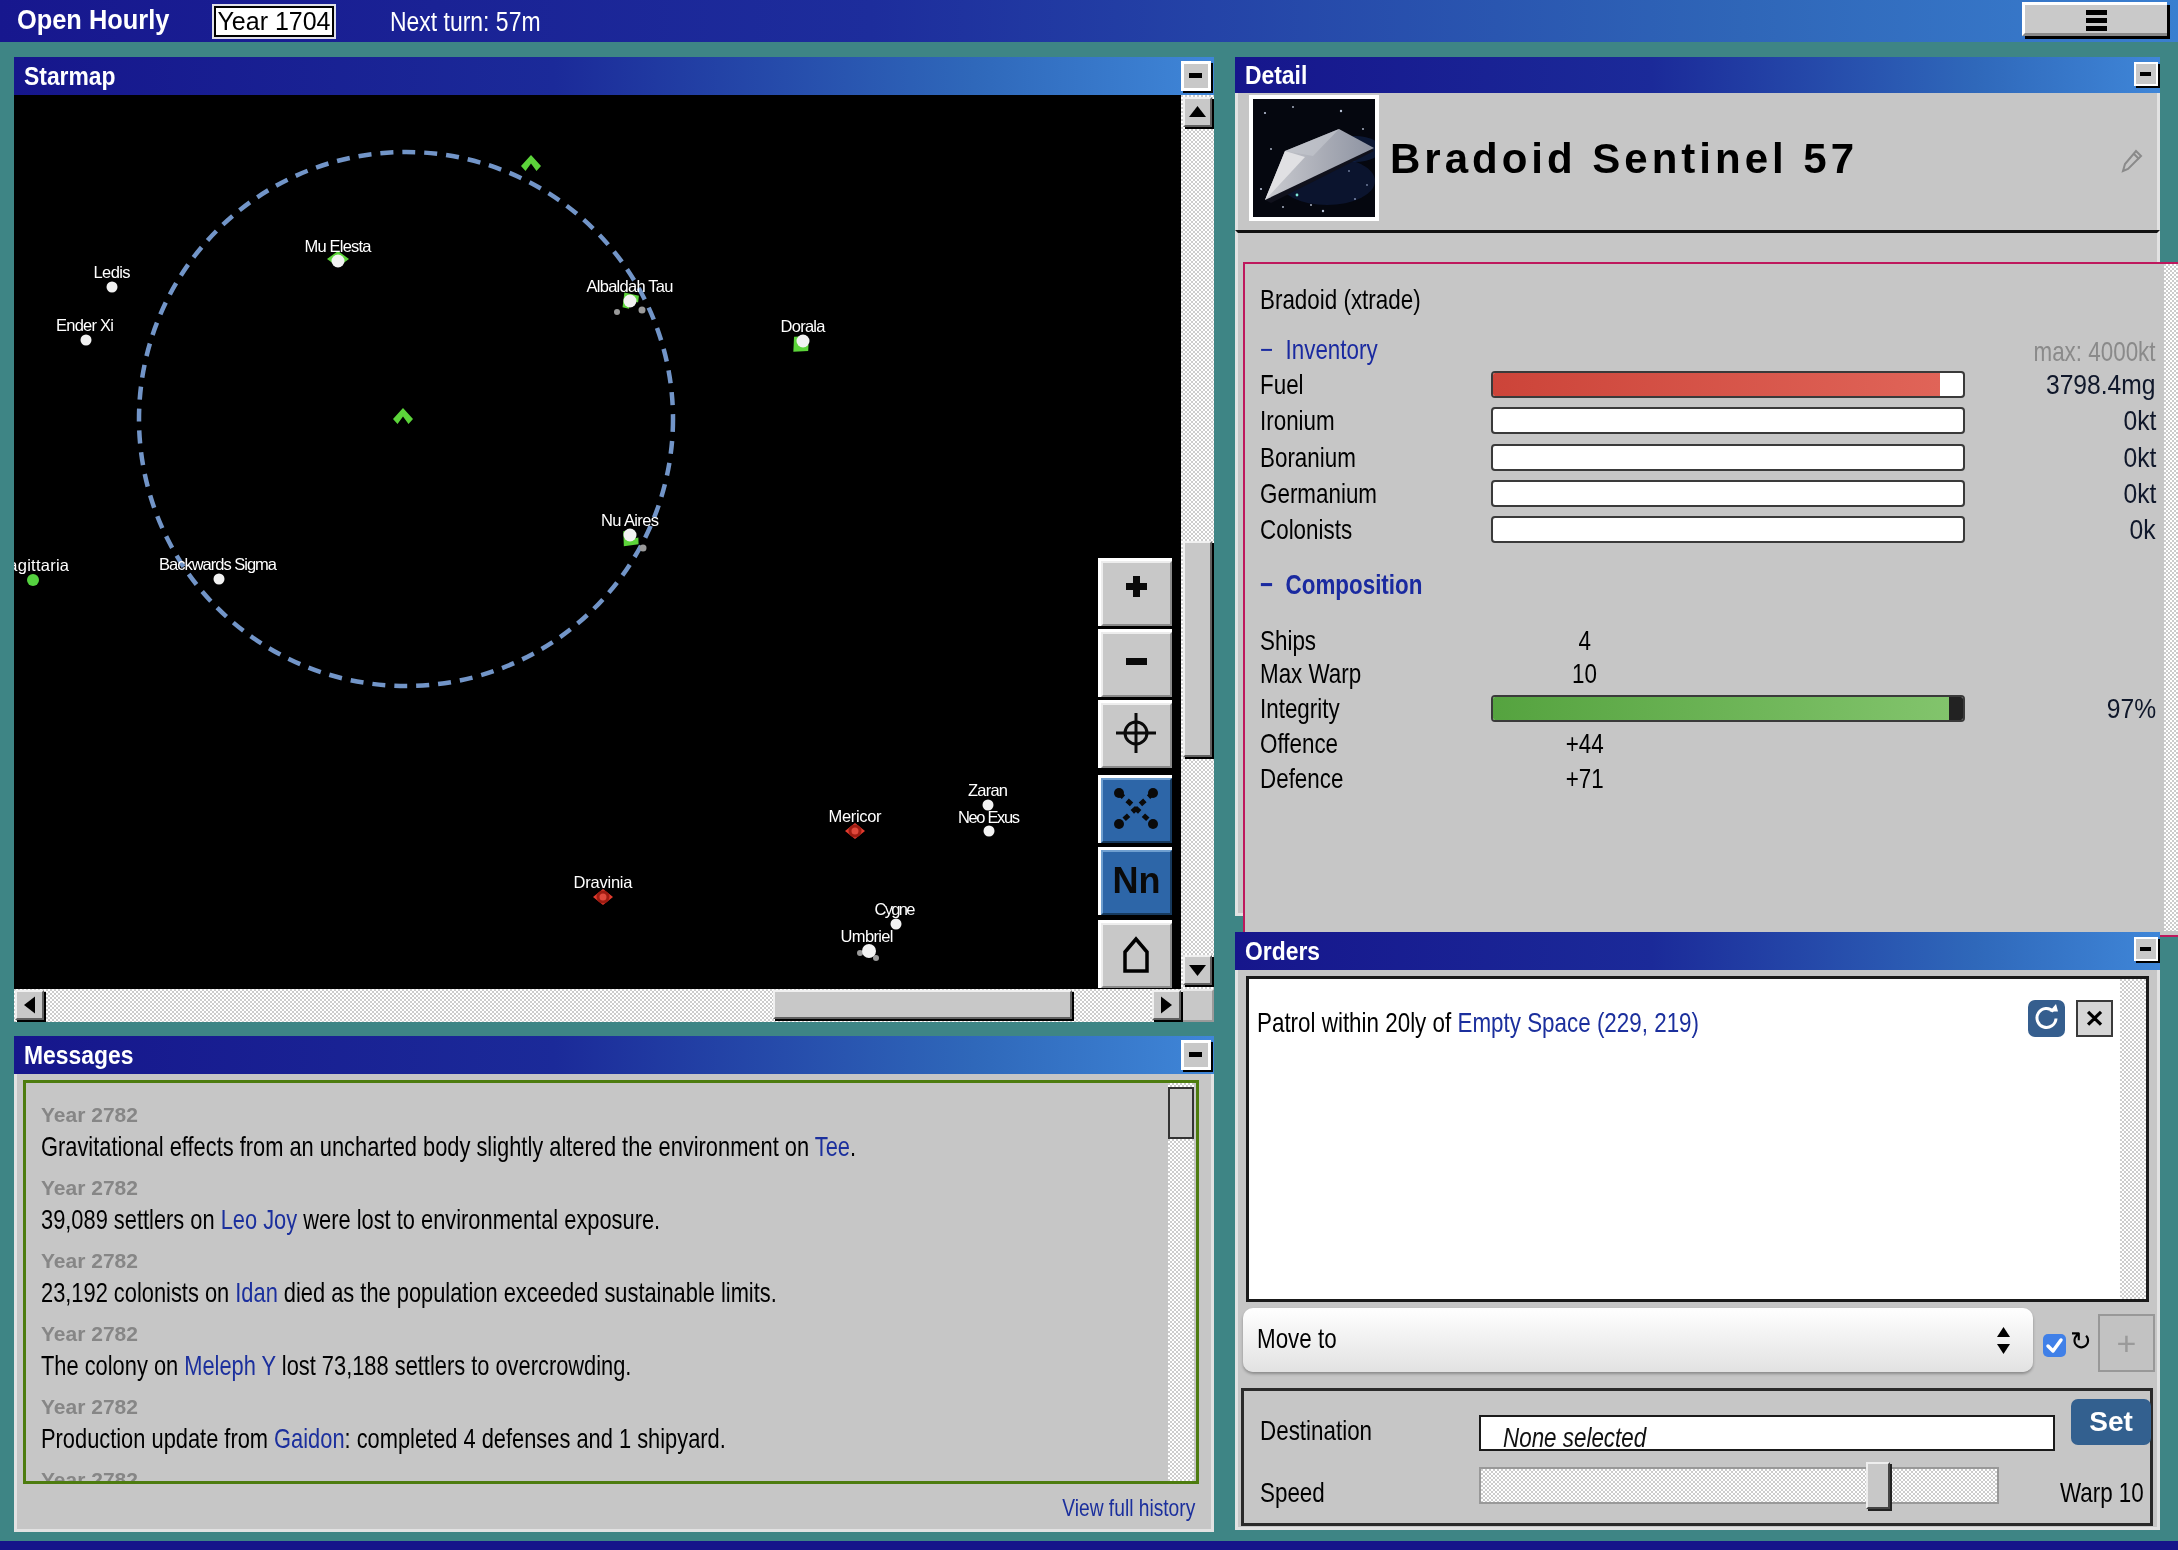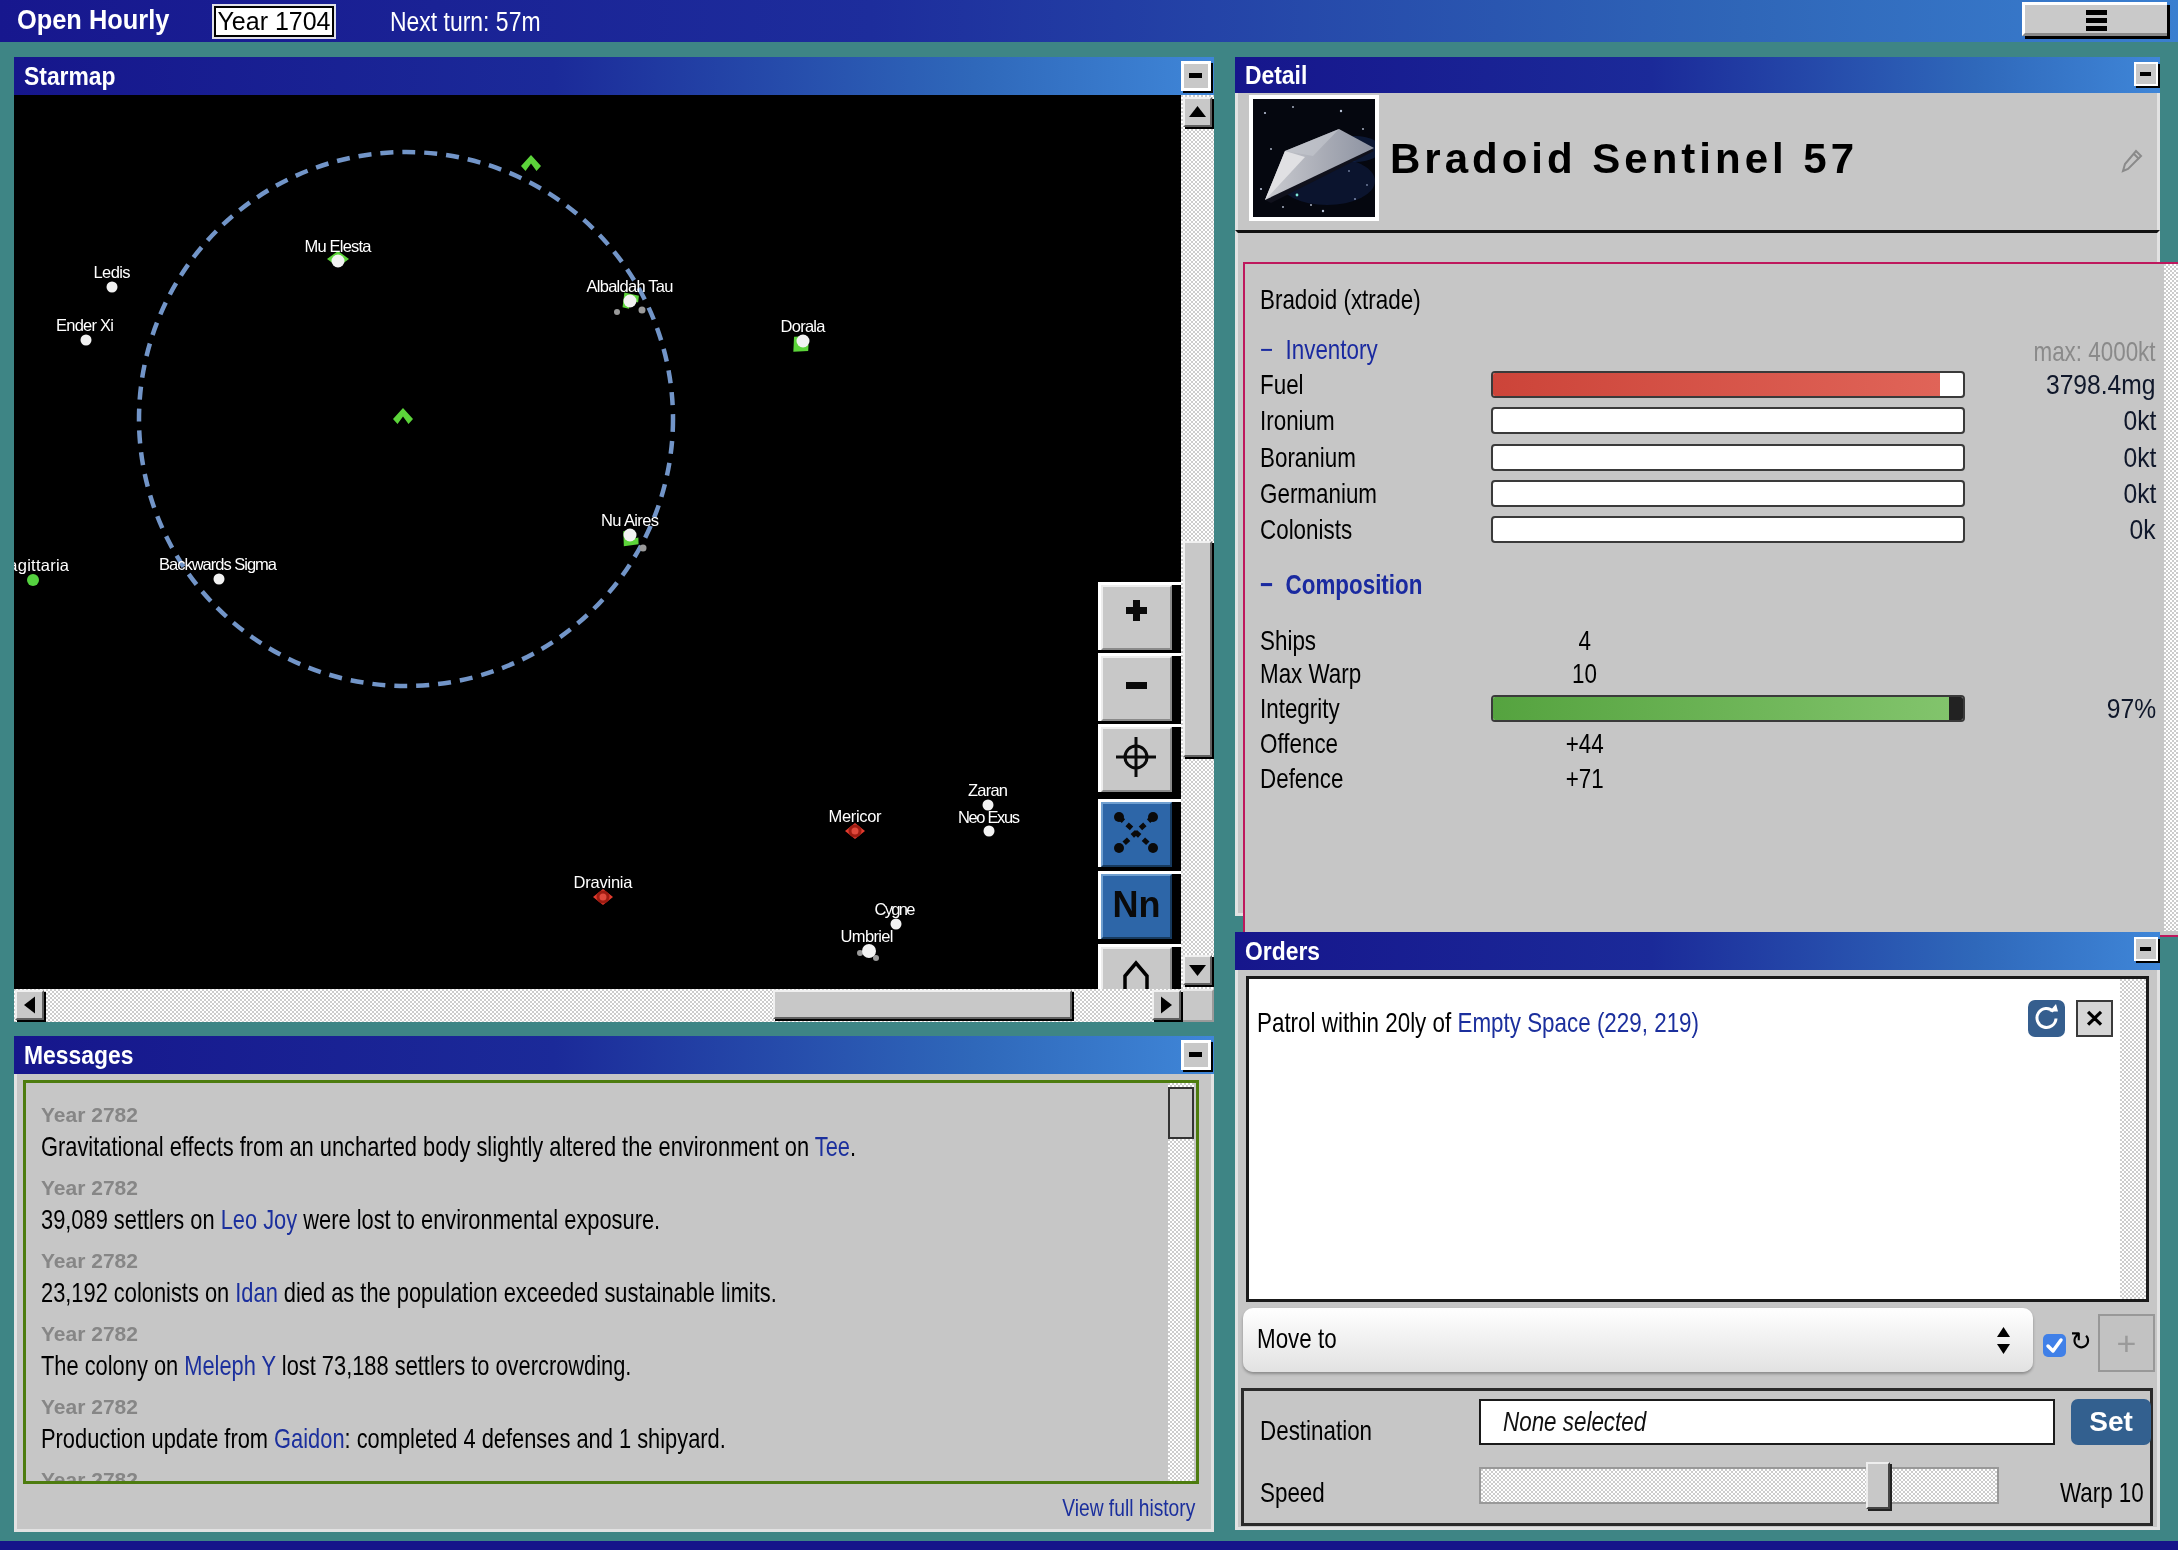--- a/index.html
+++ b/index.html
@@ -15,21 +15,21 @@
 .winbody { background:#c6c6c6; }
 .link { color:#1b2f9d; }
 .c80 { display:inline-block; transform:scaleX(0.8); transform-origin:0 50%; white-space:nowrap; }
 .c78 { display:inline-block; transform:scaleX(0.78); transform-origin:0 50%; white-space:nowrap; }
 .c85 { display:inline-block; transform:scaleX(0.85); transform-origin:0 50%; white-space:nowrap; }
 .c80r { display:inline-block; transform:scaleX(0.8); transform-origin:100% 50%; white-space:nowrap; }
 .c88r { display:inline-block; transform:scaleX(0.88); transform-origin:100% 50%; white-space:nowrap; }
 .c80c { display:inline-block; transform:scaleX(0.8); transform-origin:50% 50%; white-space:nowrap; }
 .bev { border-top:2px solid #f0f0f0; border-left:2px solid #f0f0f0; border-right:2px solid #606060; border-bottom:2px solid #606060; background:#c8c8c8; }
 .sbtn { position:absolute; width:29px; height:30px; border-top:2px solid #f0f0f0; border-left:2px solid #f0f0f0; border-right:2px solid #606060; border-bottom:2px solid #606060; background:#c8c8c8; box-shadow:2px 2px 0 #000; }
-.mapbtn { position:absolute; width:93px; height:68px; border-left:3px solid #fff; border-top:3px solid #fff;margin-top:24px; }
+.mapbtn { position:absolute; width:74px; height:68px; border-left:3px solid #fff; border-top:3px solid #fff; }
 .mapbtn .face { width:71px; height:65px; border-top:2px solid #ededed; border-left:2px solid #ededed; border-right:2px solid #8a8a8a; border-bottom:2px solid #8a8a8a; background:#c8c8c8; position:relative; }
 .mapbtn .faceb { border-top-color:#6f9fd0; border-left-color:#6f9fd0; border-right-color:#173a5e; border-bottom-color:#173a5e; background:#2d66a8; }
 .msg-y { color:#868686; font-size:21px; font-weight:bold; height:25px; margin-top:12px; }
 .msg-b { font-size:28px; color:#000; height:33px; margin-top:3px; }
 .drow { position:absolute; font-size:28px; color:#000; }
 .dbar { position:absolute; left:246px; width:474px; height:27px; border:2px solid #3a3a3a; border-radius:4px; background:#fff; overflow:hidden; }
 .dval { position:absolute; right:41px; font-size:28px; color:#0f172a; text-align:right; }
 .cval { position:absolute; left:300px; width:80px; font-size:28px; color:#000; text-align:center; }
 </style>
 </head>
@@ -323,21 +323,21 @@
     <div class="abs" style="left:805px;top:364px;width:23px;height:23px;background:#4080e8;border-radius:5px;">
       <svg width="23" height="23" viewBox="0 0 23 23">
           <polyline points="5,12 10,17 18,6" fill="none" stroke="#fff" stroke-width="3.5" stroke-linecap="round" stroke-linejoin="round"></polyline>
         </svg>
     </div>
     <div class="abs" style="left:832px;top:356px;font-size:26px;color:#000;">↻</div>
     <div class="abs" style="left:860px;top:344px;width:57px;height:58px;background:#c2c2c2;border:2px solid #989898;color:#9a9a9a;font-size:34px;text-align:center;line-height:54px;">+</div>
 
     <div class="abs" style="left:3px;top:418px;width:912px;height:138px;border:3px solid #2a2a2a;background:#c6c6c6;">
       <div class="abs" style="left:16px;top:24px;font-size:28px;color:#000;"><span class="c80">Destination</span></div>
-      <div class="abs" style="left:235px;top:8px;width:576px;height:46px;background:#fff;border:2px solid #1a1a1a;font-size:28px;font-style:italic;color:#111;line-height:42px;padding-left:22px;"><span class="c80">None selected</span></div>
+      <div class="abs" style="left:235px;top:24px;width:576px;height:36px;background:#fff;border:2px solid #1a1a1a;font-size:28px;font-style:italic;color:#111;line-height:42px;padding-left:22px;"><span class="c80">None selected</span></div>
       <div class="abs" style="left:827px;top:8px;width:80px;height:46px;background:#33608f;border-radius:7px;color:#fff;font-size:28px;font-weight:bold;text-align:center;line-height:46px;">Set</div>
       <div class="abs" style="left:16px;top:86px;font-size:28px;color:#000;"><span class="c80">Speed</span></div>
       <div class="abs checker" style="left:235px;top:76px;width:520px;height:37px;border:2px solid #999;"></div>
       <div class="abs" style="left:622px;top:71px;width:24px;height:47px;background:#c8c8c8;border:2px solid #444;border-top:2px solid #eee;border-left:2px solid #eee;box-shadow:2px 2px 0 #222;"></div>
       <div class="abs" style="right:6px;top:86px;font-size:28px;color:#000;"><span class="c80" style="transform-origin:100% 50%;">Warp 10</span></div>
     </div>
   </div>
 </div>
 
 <div class="abs" style="left:0;top:1541px;width:2178px;height:9px;background:#15158a;"></div>

